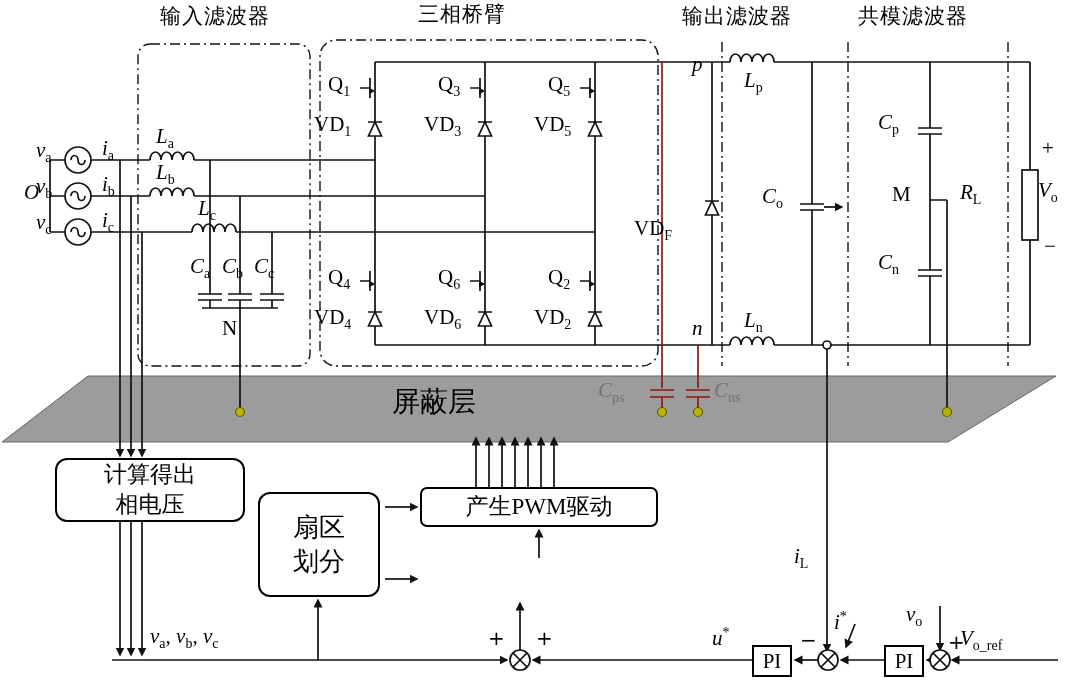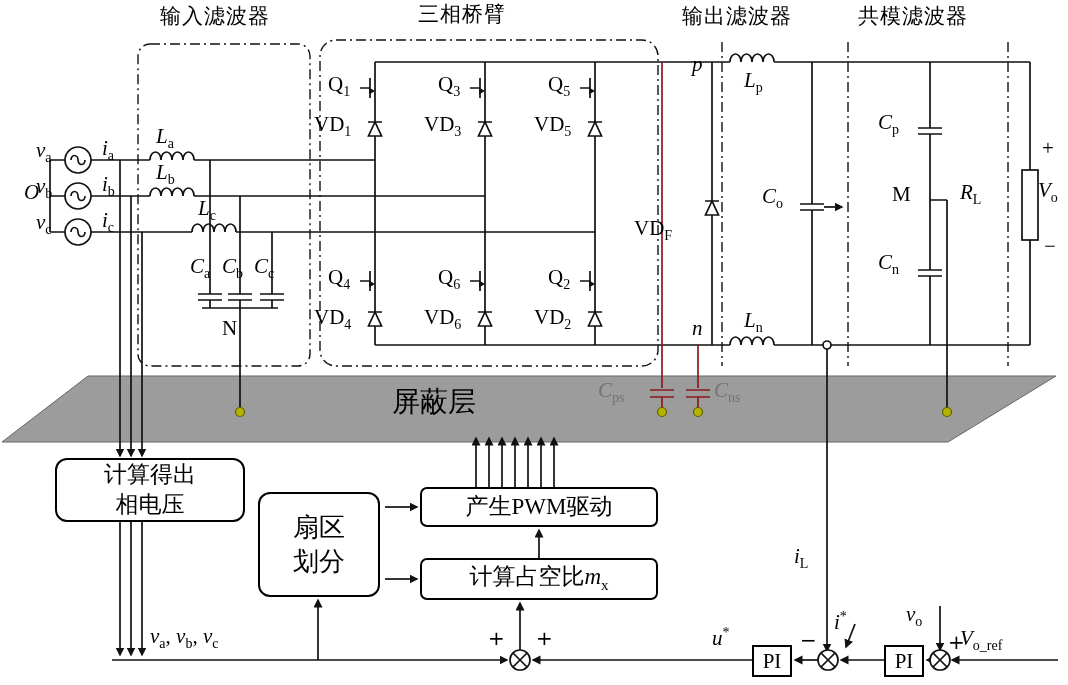--- a/index.html
+++ b/index.html
@@ -229,23 +229,20 @@
   <span>计算得出</span>
   <span>相电压</span>
 </div>
 <div class="box" style="left:258px;top:492px;width:122px;height:105px;font-size:26px">
   <span>扇区</span>
   <span>划分</span>
 </div>
 <div class="box sq" style="left:420px;top:487px;width:238px;height:40px">
   <span>产生PWM驱动</span>
 </div>
-<div class="box sq" style="left:420px;top:558px;width:238px;height:42px">
-  <span><span>计算占空比</span><i>m</i><sub style="font-size:15px">x</sub></span>
-</div>
 <div class="pi" style="left:752px;top:645px;width:40px;height:32px">
       <span>PI</span>
     </div>
 <div class="pi" style="left:884px;top:645px;width:40px;height:32px">
       <span>PI</span>
     </div>
 
 <div class="lbl" style="left:150px;top:626px"><span class="b">v</span><sub>a</sub><span>, </span><span class="b">v</span><sub>b</sub><span>, </span><span class="b">v</span><sub>c</sub></div>
 <div class="lbl" style="left:712px;top:626px"><span class="b">u</span><sup>*</sup></div>
 <div class="lbl" style="left:794px;top:546px"><span class="b">i</span><sub>L</sub></div>

